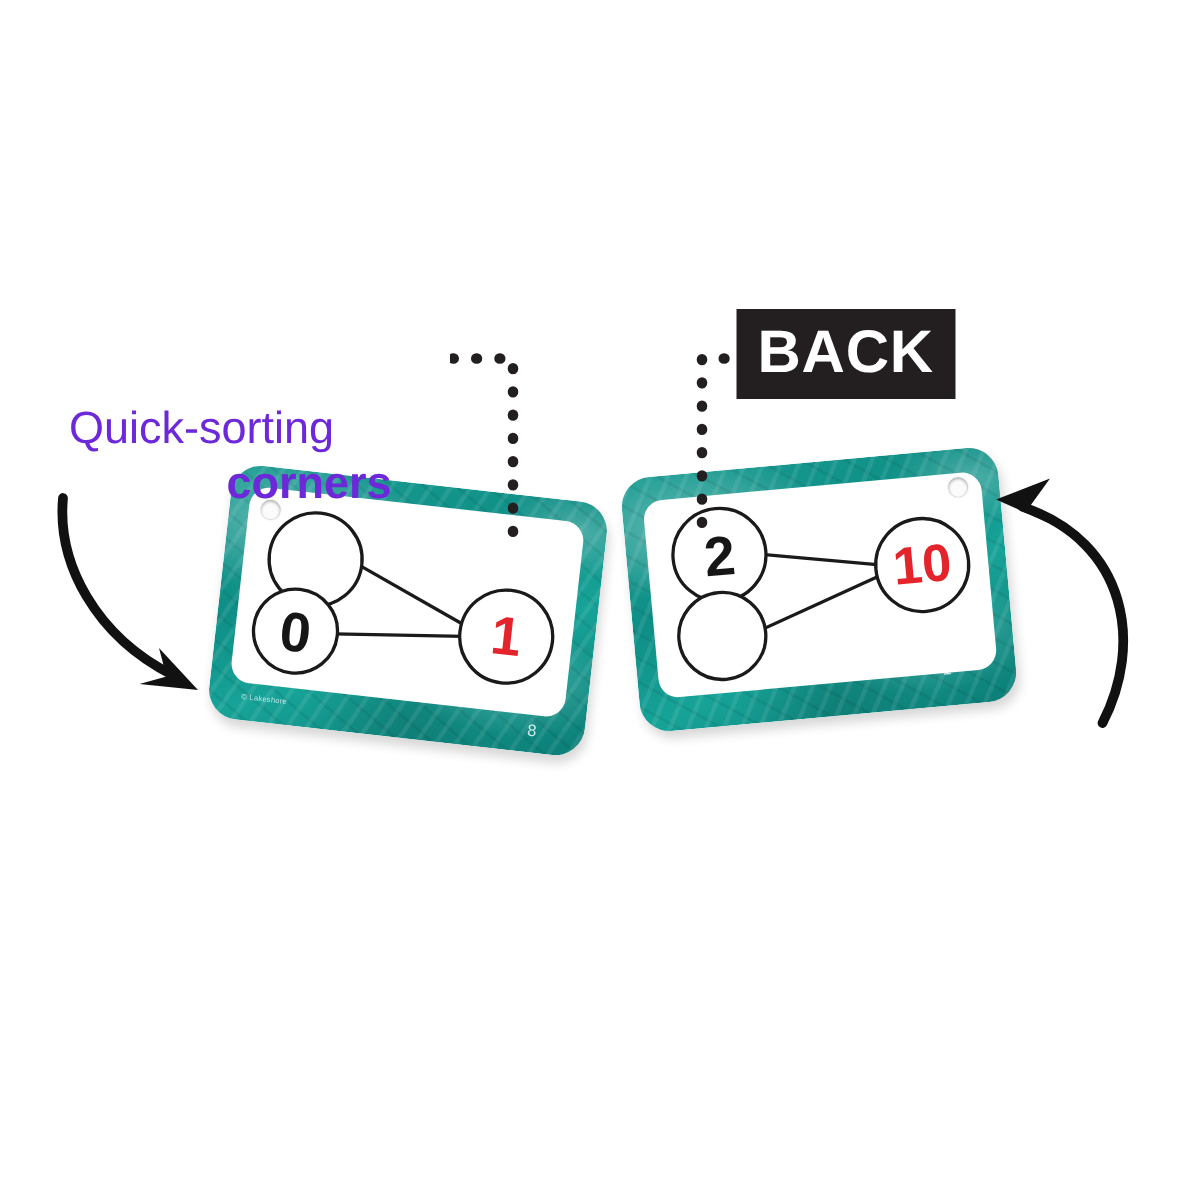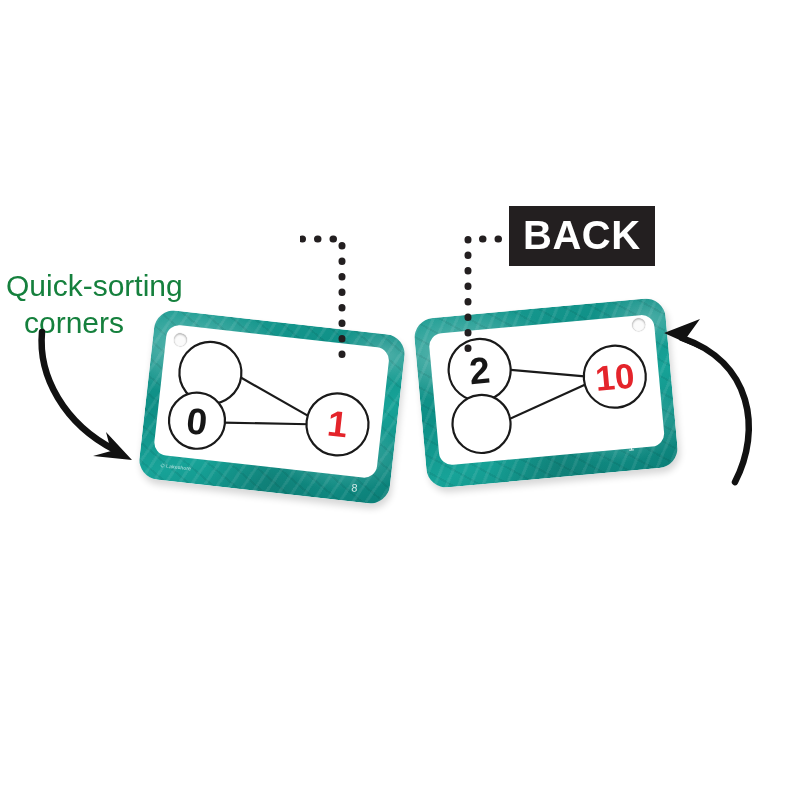--- a/index.html
+++ b/index.html
@@ -24,38 +24,39 @@
     font-family: "Liberation Sans", sans-serif;
     font-weight: bold;
     font-size: 40px;
     letter-spacing: 0.5px;
     line-height: 1;
     padding: 9px 14px 11px 14px;
     white-space: nowrap;
     z-index: 6;
   }
   #label-front { left: 172px; top: 206px; }
-  #label-back  { left: 509px; top: 206px; text-align: center; }
+  #label-back  { left: 491px; top: 206px; text-align: center; }
 
   
   .anno-text {
     position: absolute;
-    color: #15803d;
+    color: #6d28d9;
     font-family: "Liberation Sans", sans-serif;
     font-size: 30px;
     line-height: 1.22;
     z-index: 6;
+    margin-left: 40px;
   }
   #anno-left {
     left: 6px;
     top: 268px;
     width: 215px;
     text-align: left;
   }
-  #anno-left .l2 { display: block; text-align: left; padding-left: 18px; }
+  #anno-left .l2 { display: block; text-align: right; padding-left: 18px; font-weight: bold; }
   #anno-right {
     left: 616px;
     top: 468px;
     width: 184px;
     text-align: center;
   }
   #anno-right span { display: block; }
 
   
   .leader { position: absolute; z-index: 5; }

